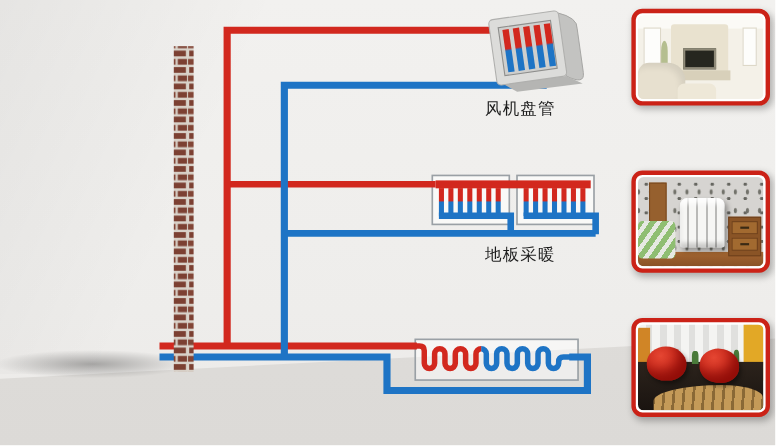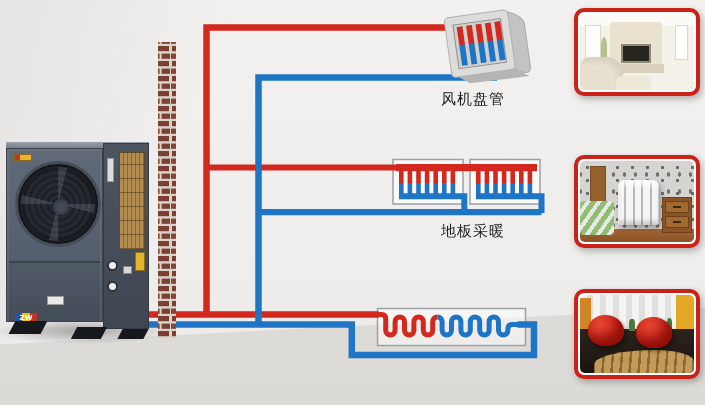--- a/index.html
+++ b/index.html
@@ -196,44 +196,20 @@
            Q 507.9 324.5 512.2 324.5 H 519.5"></path>
       <path stroke="#d2281e" stroke-width="5" d="M 376 314.5 H 381.4 Q 385.7 314.5 385.7 318.8 V 330.3 A 4.7 4.7 0 0 0 395.1 330.3 V 321.7
            A 4.7 4.7 0 0 1 404.5 321.7 V 330.3 A 4.7 4.7 0 0 0 413.9 330.3 V 321.7
            A 4.7 4.7 0 0 1 423.3 321.7 V 330.3 A 4.7 4.7 0 0 0 432.7 330.3 V 321.7
            A 4.7 4.7 0 0 1 437.4 317"></path>
     </g>
 
     <rect x="158" y="42" width="18" height="296" fill="url(#brickP)"></rect>
   </svg>
 
-  <div class="heatpump">
-    <div class="hp-top"></div>
-    <div class="hp-front">
-      <div class="hp-ylabel1"></div>
-      <div class="hp-fan">
-        <div class="hp-fan-spokes"></div>
-        <div class="hp-hub"></div>
-      </div>
-      <div class="hp-lower"></div>
-      <div class="hp-sticker-w"></div>
-      <div class="hp-logo">ZW</div>
-    </div>
-    <div class="hp-side">
-      <div class="hp-coil"></div>
-      <div class="hp-sticker-side"></div>
-      <div class="hp-gauge hp-g1"></div>
-      <div class="hp-gauge hp-g2"></div>
-      <div class="hp-valve"></div>
-      <div class="hp-ylabel2"></div>
-    </div>
-    <div class="hp-foot hp-f1"></div>
-    <div class="hp-foot hp-f2"></div>
-    <div class="hp-foot hp-f3"></div>
-  </div>
 
   <div class="fancoil">
     <svg width="92" height="86" viewBox="0 0 92 86">
       <path d="M66 5 Q84 12 82 22 L82 62 Q82 74 66 63 Z" fill="#c3c3c1" stroke="#a2a2a0" stroke-width="0.8"></path>
       <path d="M8 62 L66 63 L80 72 L20 71 Z" fill="#b5b5b3"></path>
       <rect x="3" y="3" width="64" height="60" rx="4" fill="#dcdcda" stroke="#b0b0ae"></rect>
       <rect x="11" y="11" width="48" height="44" fill="#cfcfcd" stroke="#8e8e8c"></rect>
       <g fill="url(#barGrad)">
         <rect x="14.5" y="13.5" width="5.8" height="39"></rect>
           <rect x="24" y="13.5" width="5.8" height="39"></rect>

